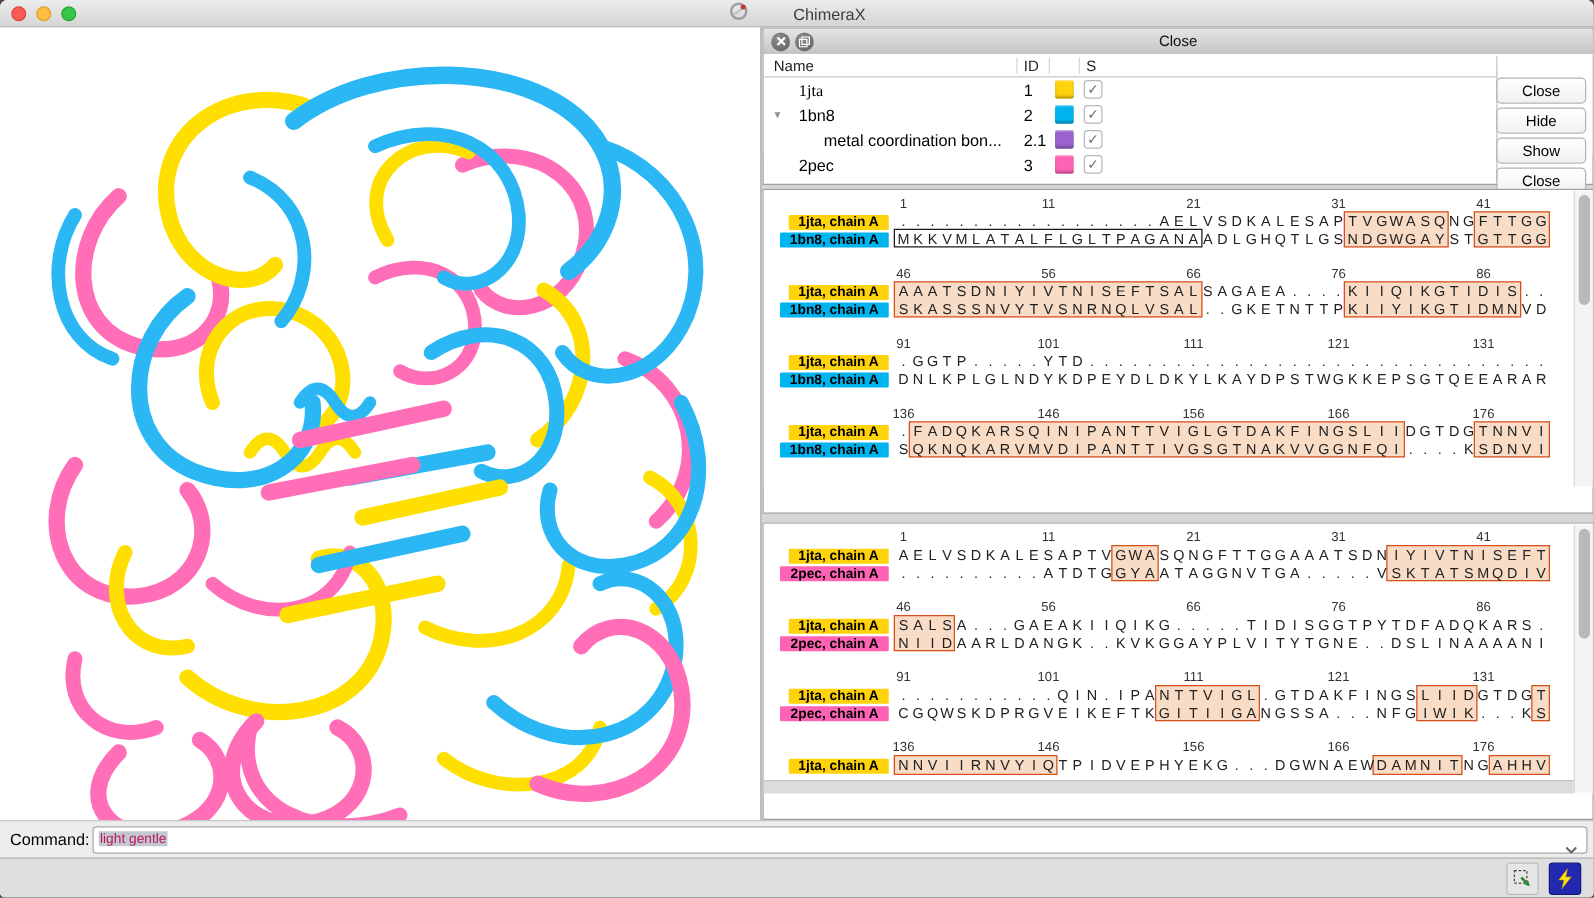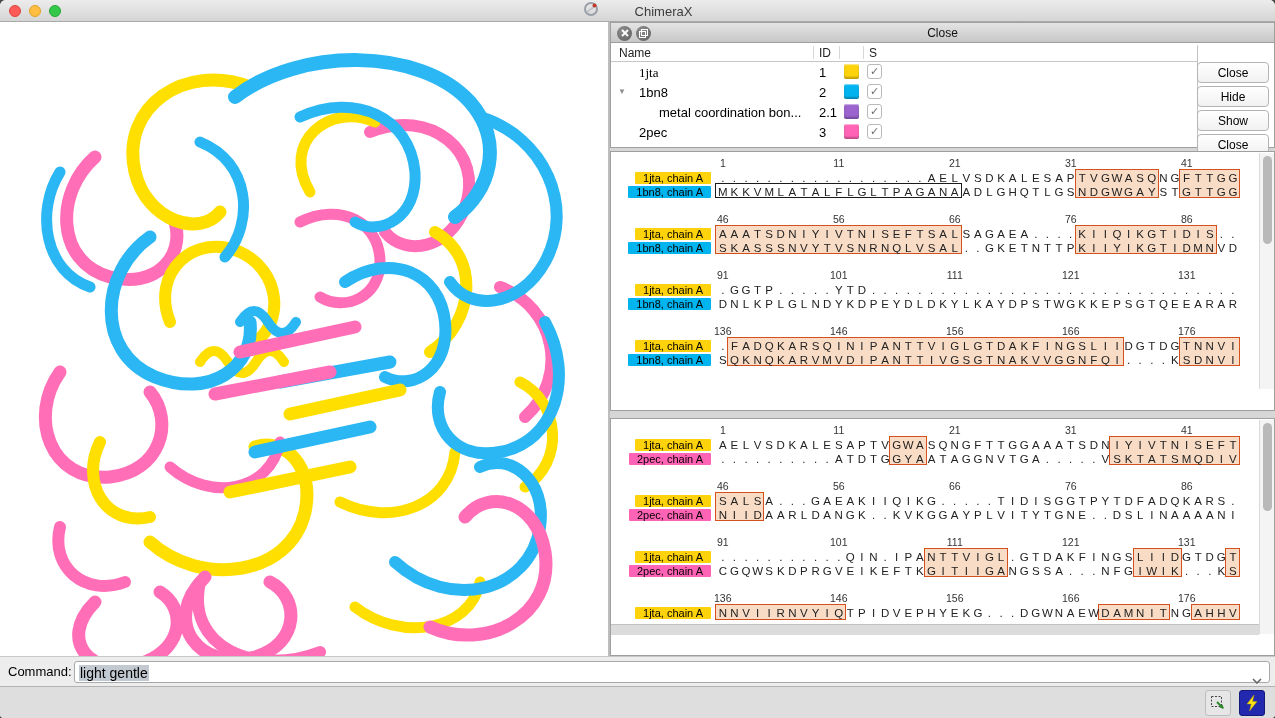--- a/index.html
+++ b/index.html
@@ -64,39 +64,39 @@
   .align-panel2 { height:238px; margin-top:7px; }
   .align-body { position:relative; background:#fff; overflow:hidden; }
   .align-panel1 .align-body { height:238px; }
   .align-panel2 .align-body { height:216px; }
   .align-content { padding:5px 0 0 2px; }
   .seq-block { position:relative; height:40px; margin-bottom:16px; }
   .seq-ruler { position:relative; height:13px; }
   .seq-tick { position:absolute; top:0; transform:translateX(-50%); font-size:10.5px; color:#333; }
   .seq-row { display:flex; height:13.5px; line-height:13.5px; position:relative; }
   .seq-labelwrap { width:98px; text-align:right; margin-right:6px; white-space:nowrap; }
-  .seq-label { font-size:11px; font-weight:normal; color:#000; padding:0 8px; border-radius:1px; }
+  .seq-label { font-size:11px; font-weight:bold; color:#000; padding:0 8px; border-radius:1px; }
   .seq-chars { white-space:nowrap; }
   .seq-char { display:inline-block; width:11.6px; text-align:center; font-size:11.5px; color:#222; }
   .seq-box { position:absolute; }
   .seq-box.match { background:#f9dcc5; border:1.5px solid #d4511e; }
   .seq-box.plain { background:transparent; border:1px solid #1a1a1a; }
   .vscroll { position:absolute; top:1px; bottom:1px; right:0; width:15px; background:#f4f4f4;
              border-left:1px solid #dadada; }
   .vthumb { position:absolute; top:3px; left:2.5px; width:9px; height:88px; background:#b9b9b9; border-radius:5px; }
   .bottom-strip { position:absolute; left:0; right:15px; bottom:0; height:11px; background:#dcdcdc;
                   border-top:1px solid #c2c2c2; }
 
   
   .command-bar { position:absolute; left:0; top:656px; width:1275px; height:30px; background:#ededed;
                  border-top:1px solid #c8c8c8; }
   .cmd-label { position:absolute; left:8px; top:7px; font-size:13px; color:#000; }
   .cmd-input { position:absolute; left:74px; top:4px; right:5px; height:22px; background:#fff;
                border:1px solid #a9a9a9; border-radius:3px; }
-  .cmd-text { position:absolute; left:4px; top:3px; font-size:14px; color:#000000;
+  .cmd-text { position:absolute; left:4px; top:3px; font-size:11px; color:#be185d;
               background:#c3c9d1; padding:0 1px; }
   .cmd-chev { position:absolute; right:7px; top:8px; }
   .status-bar { position:absolute; left:0; top:686px; width:1275px; height:32px; background:#dedede;
                 border-top:1px solid #b2b2b2; }
   .sbtn { position:absolute; top:3px; width:26px; height:26px; border-radius:3px;
           display:flex; align-items:center; justify-content:center; }
   .sbtn.sel { right:44px; background:#e6e6e6; border:1px solid #bdbdbd; }
   .sbtn.bolt { right:10px; background:#2229ae; border:1px solid #141a78; }
 
   .rib { fill:none; stroke-linecap:round; }

